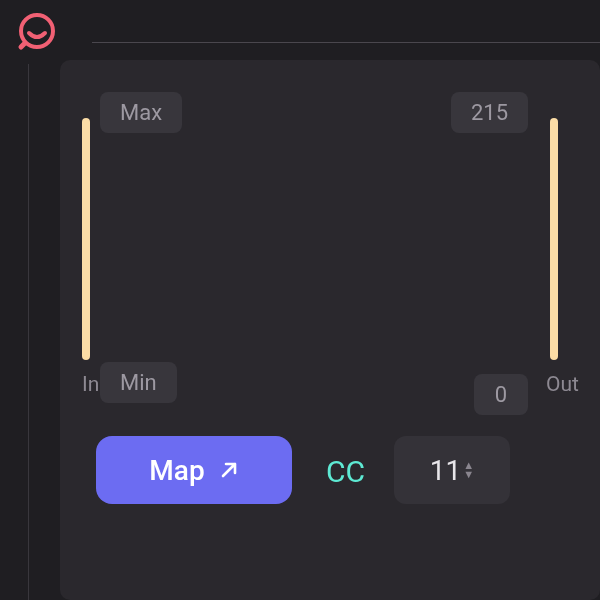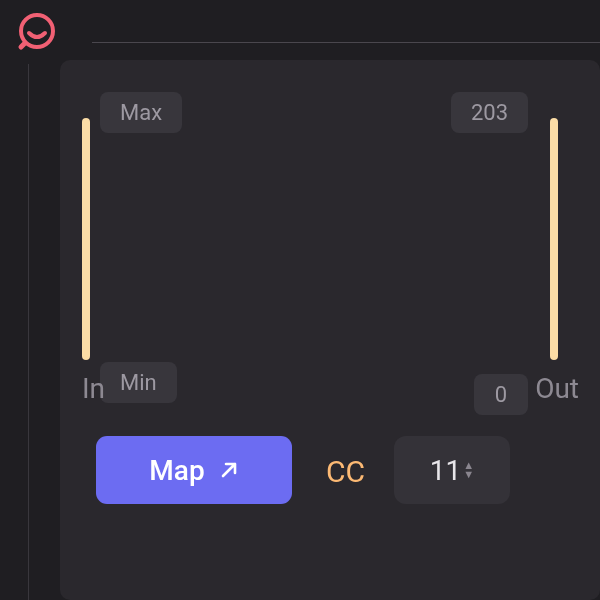--- a/index.html
+++ b/index.html
@@ -68,21 +68,21 @@
   .tag-127 { right: 72px; }
 
   
   .tag-min { top: 278px; left: 40px; }
   .tag-zero { top: 290px; right: 72px; min-width: 54px; }
 
   
   .io-label {
     position: absolute;
     top: 312px;
-    font-size: 28px;
+    font-size: 21px;
     color: #8d8992;
   }
   .io-in  { left: 22px; }
   .io-out { right: 21px; }
 
   
   .bar {
     position: absolute;
     top: 58px;
     width: 8px;
@@ -136,37 +136,37 @@
   }
 
   
   .map-btn {
     position: absolute;
     left: 36px;
     top: 376px;
     width: 196px;
     height: 68px;
     background: #6c6cf2;
-    border-radius: 11px;
+    border-radius: 16px;
     display: flex;
     align-items: center;
     justify-content: center;
     gap: 14px;
     color: #fff;
     font-size: 28px;
     font-weight: 500;
     cursor: pointer;
   }
 
   .cc-label {
     position: absolute;
     left: 266px;
     top: 394px;
     font-size: 30px;
-    color: #fdba74;
+    color: #5eead4;
   }
 
   .cc-value-box {
     position: absolute;
     left: 334px;
     top: 376px;
     width: 116px;
     height: 68px;
     background: #343238;
     border-radius: 12px;
@@ -197,21 +197,21 @@
     <path d="M 13 23 Q 21 31 29 23" fill="none" stroke="#f16074" stroke-width="4" stroke-linecap="round"></path>
     <path d="M 9 33 L 5 37" stroke="#f16074" stroke-width="5" stroke-linecap="round"></path>
   </svg>
 </div>
 
 <div class="left-divider"></div>
 
 <div class="panel">
 
   <div class="tag tag-max">Max</div>
-  <div class="tag tag-127">203</div>
+  <div class="tag tag-127">215</div>
 
   <div class="bar bar-in"></div>
   <div class="bar bar-out"></div>
 
 
   <div class="tag tag-min">Min</div>
   <div class="tag tag-zero">0</div>
 
   <div class="io-label io-in">In</div>
   <div class="io-label io-out">Out</div>

